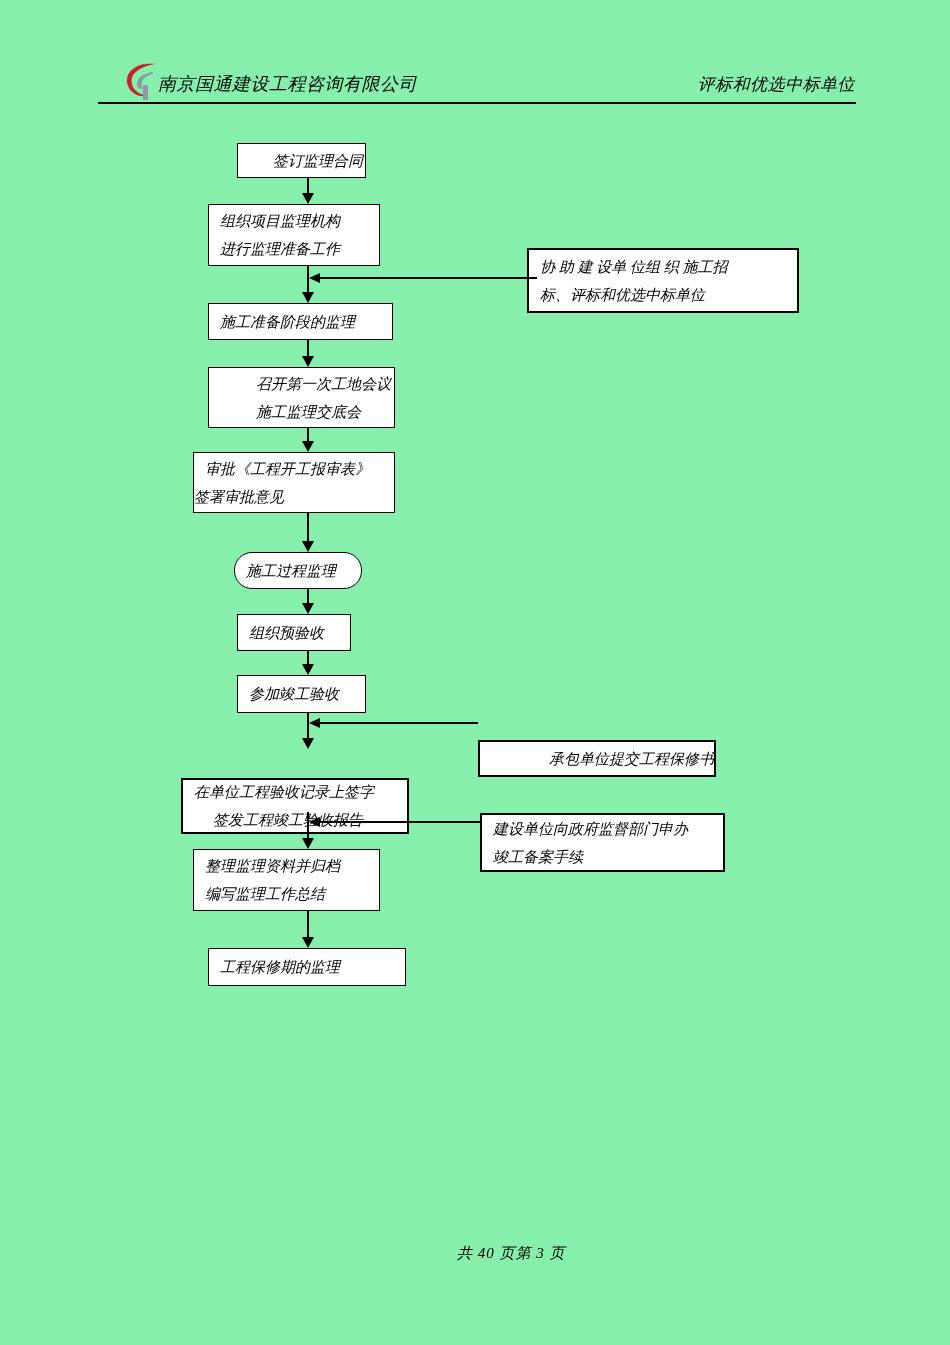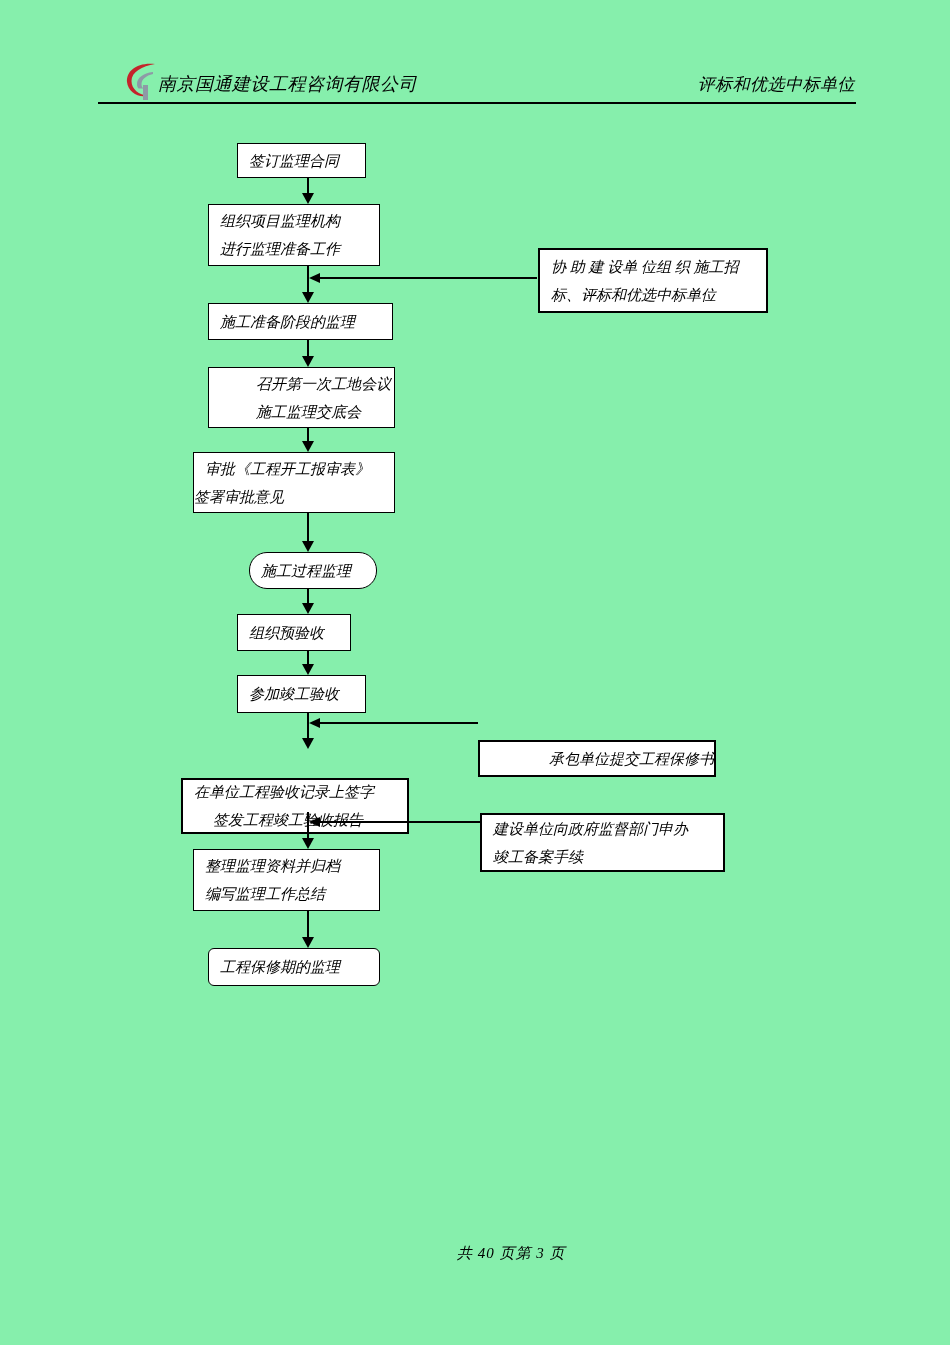--- a/index.html
+++ b/index.html
@@ -80,21 +80,21 @@
       <path d="M29,11 C19,12 13,17 13,23 C13,25 13.6,26.6 14.6,27.6 L19.5,27.6 C18.2,26.4 17.5,25 17.5,23.2 C17.5,18.4 22,14.6 29,13 Z" fill="#8e9aa6"></path>
       <rect x="19" y="24" width="5" height="15" fill="#8e9aa6"></rect>
     </svg>
     <div class="company-name">南京国通建设工程咨询有限公司</div>
     <div class="doc-title">评标和优选中标单位</div>
     <div class="header-rule"></div>
   </div>
 
   <div>
 
-    <div class="fbox" style="left:237px; top:143px; width:129px; height:35px;">
+    <div class="fbox" style="left:237px; top:143px; width:129px; height:35px;padding-left:24px;">
       <span class="ln">签订监理合同</span>
     </div>
 
     <div class="fbox" style="left:208px; top:204px; width:172px; height:62px;">
       <span class="ln">组织项目监理机构</span>
       <span class="ln">进行监理准备工作</span>
     </div>
 
     <div class="fbox" style="left:208px; top:303px; width:185px; height:37px;">
       <span class="ln">施工准备阶段的监理</span>
@@ -103,21 +103,21 @@
     <div class="fbox" style="left:208px; top:367px; width:187px; height:61px;padding-left:36px;">
       <span class="ln">召开第一次工地会议</span>
       <span class="ln">施工监理交底会</span>
     </div>
 
     <div class="fbox" style="left:193px; top:452px; width:202px; height:61px;">
       <span class="ln">审批《工程开工报审表》</span>
       <span class="ln center">签署审批意见</span>
     </div>
 
-    <div class="fbox" style="left:249px; top:552px; width:128px; height:37px;border-radius:18px;">
+    <div class="fbox" style="left:234px; top:552px; width:128px; height:37px;border-radius:18px;">
       <span class="ln">施工过程监理</span>
     </div>
 
     <div class="fbox" style="left:237px; top:614px; width:114px; height:37px;">
       <span class="ln">组织预验收</span>
     </div>
 
     <div class="fbox" style="left:237px; top:675px; width:129px; height:38px;">
       <span class="ln">参加竣工验收</span>
     </div>
@@ -125,25 +125,25 @@
     <div class="fbox thick" style="left:181px; top:778px; width:228px; height:56px;">
       <span class="ln">在单位工程验收记录上签字</span>
       <span class="ln indent">签发工程竣工验收报告</span>
     </div>
 
     <div class="fbox" style="left:193px; top:849px; width:187px; height:62px;">
       <span class="ln">整理监理资料并归档</span>
       <span class="ln">编写监理工作总结</span>
     </div>
 
-    <div class="fbox" style="left:208px; top:948px; width:172px; height:38px;border-radius:6px;">
+    <div class="fbox" style="left:208px; top:948px; width:198px; height:38px;">
       <span class="ln">工程保修期的监理</span>
     </div>
 
-    <div class="fbox thick" style="left:538px; top:248px; width:230px; height:65px;">
+    <div class="fbox thick" style="left:527px; top:248px; width:272px; height:65px;">
       <span class="ln">协 助 建 设单 位组 织 施工招</span>
       <span class="ln">标、评标和优选中标单位</span>
     </div>
 
     <div class="fbox thick" style="left:478px; top:740px; width:238px; height:37px;text-align:right;">
       <span class="ln">承包单位提交工程保修书</span>
     </div>
 
     <div class="fbox thick" style="left:480px; top:813px; width:245px; height:59px;">
       <span class="ln">建设单位向政府监督部门申办</span>

